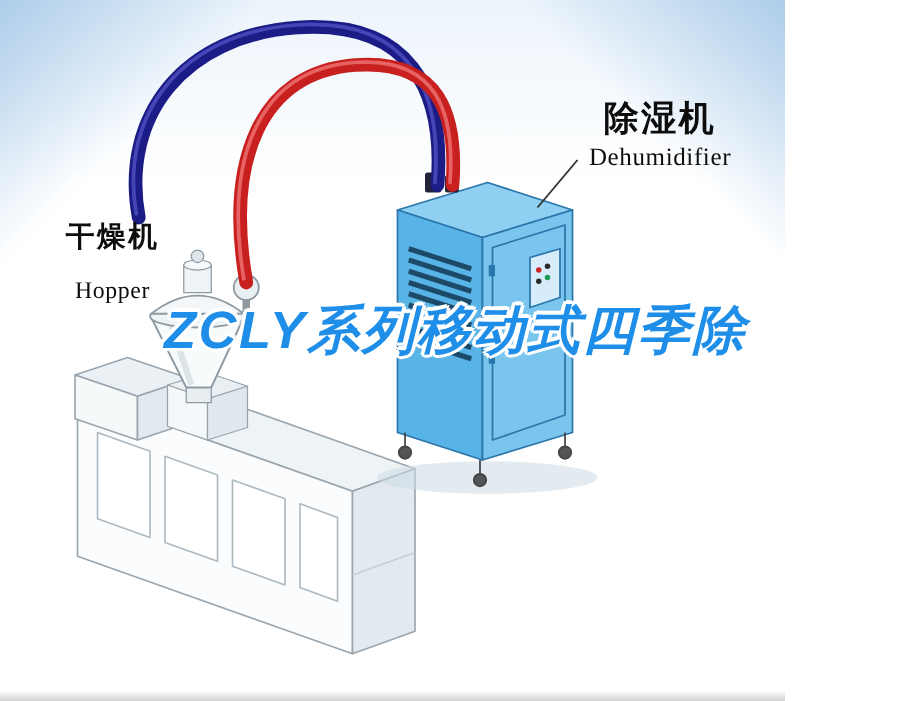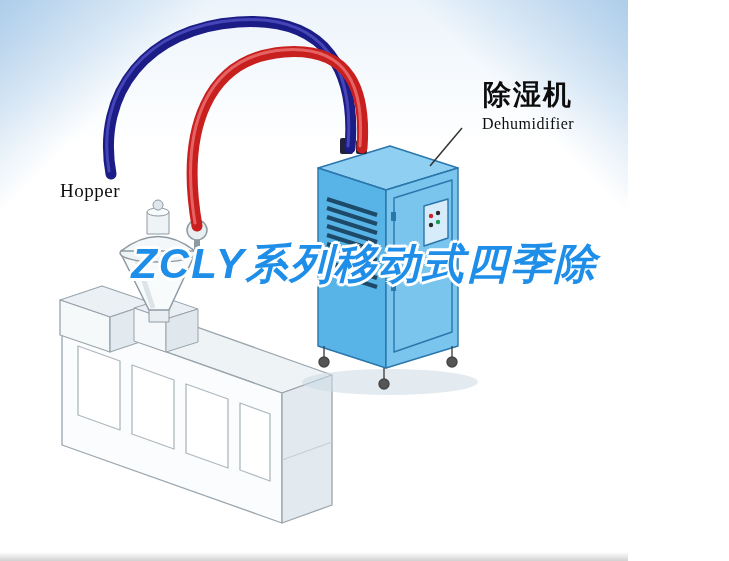--- a/index.html
+++ b/index.html
@@ -17,24 +17,24 @@
     content:"";position:absolute;left:0;right:0;bottom:0;height:9px;
     background:linear-gradient(to bottom, rgba(0,0,0,0), rgba(0,0,0,0.18));
     pointer-events:none;
   }
   svg.art{position:absolute;left:0;top:0;}
   .txt{position:absolute;text-align:center;color:#0d0d0d;}
   .cn{font-weight:bold;letter-spacing:2px;}
   .en{font-family:"Liberation Serif",serif;letter-spacing:0.5px;}
   .dehu-label{left:444px;top:76px;width:168px;}
   .dehu-label .cn{font-size:28px;}
-  .dehu-label .en{font-size:16px;margin-top:1px;}
+  .dehu-label .en{font-size:20px;margin-top:1px;}
   .hopper-label{left:40px;top:174px;width:100px;}
   .hopper-label .cn{font-size:23px;}
-  .hopper-label .en{font-size:19px;margin-top:6px;}
+  .hopper-label .en{font-size:19px;margin-top:17px;}
   .main-title{
     left:0;top:240px;width:729px;
     font-size:42px;line-height:1.12;
     font-weight:bold;font-style:italic;
     color:#1e8ee8;letter-spacing:2px;
     text-shadow:
       -2px -2px 0 #fff, 2px -2px 0 #fff, -2px 2px 0 #fff, 2px 2px 0 #fff,
       0 -3px 0 #fff, 0 3px 0 #fff, -3px 0 0 #fff, 3px 0 0 #fff;
   }
   .caption{left:398px;top:456px;width:296px;}
@@ -142,20 +142,21 @@
 
     <line x1="462" y1="128" x2="430" y2="166" stroke="#333" stroke-width="1.5"></line>
   </svg>
 
   <div class="txt dehu-label">
     <div class="cn">除湿机</div>
     <div class="en">Dehumidifier</div>
   </div>
 
   <div class="txt hopper-label">
+    <div class="cn">干燥机</div>
     <div class="en">Hopper</div>
   </div>
 
   <div class="txt main-title">
     <div>ZCLY系列移动式四季除</div>
   </div>
 
   <div class="txt caption">
   </div>
 

